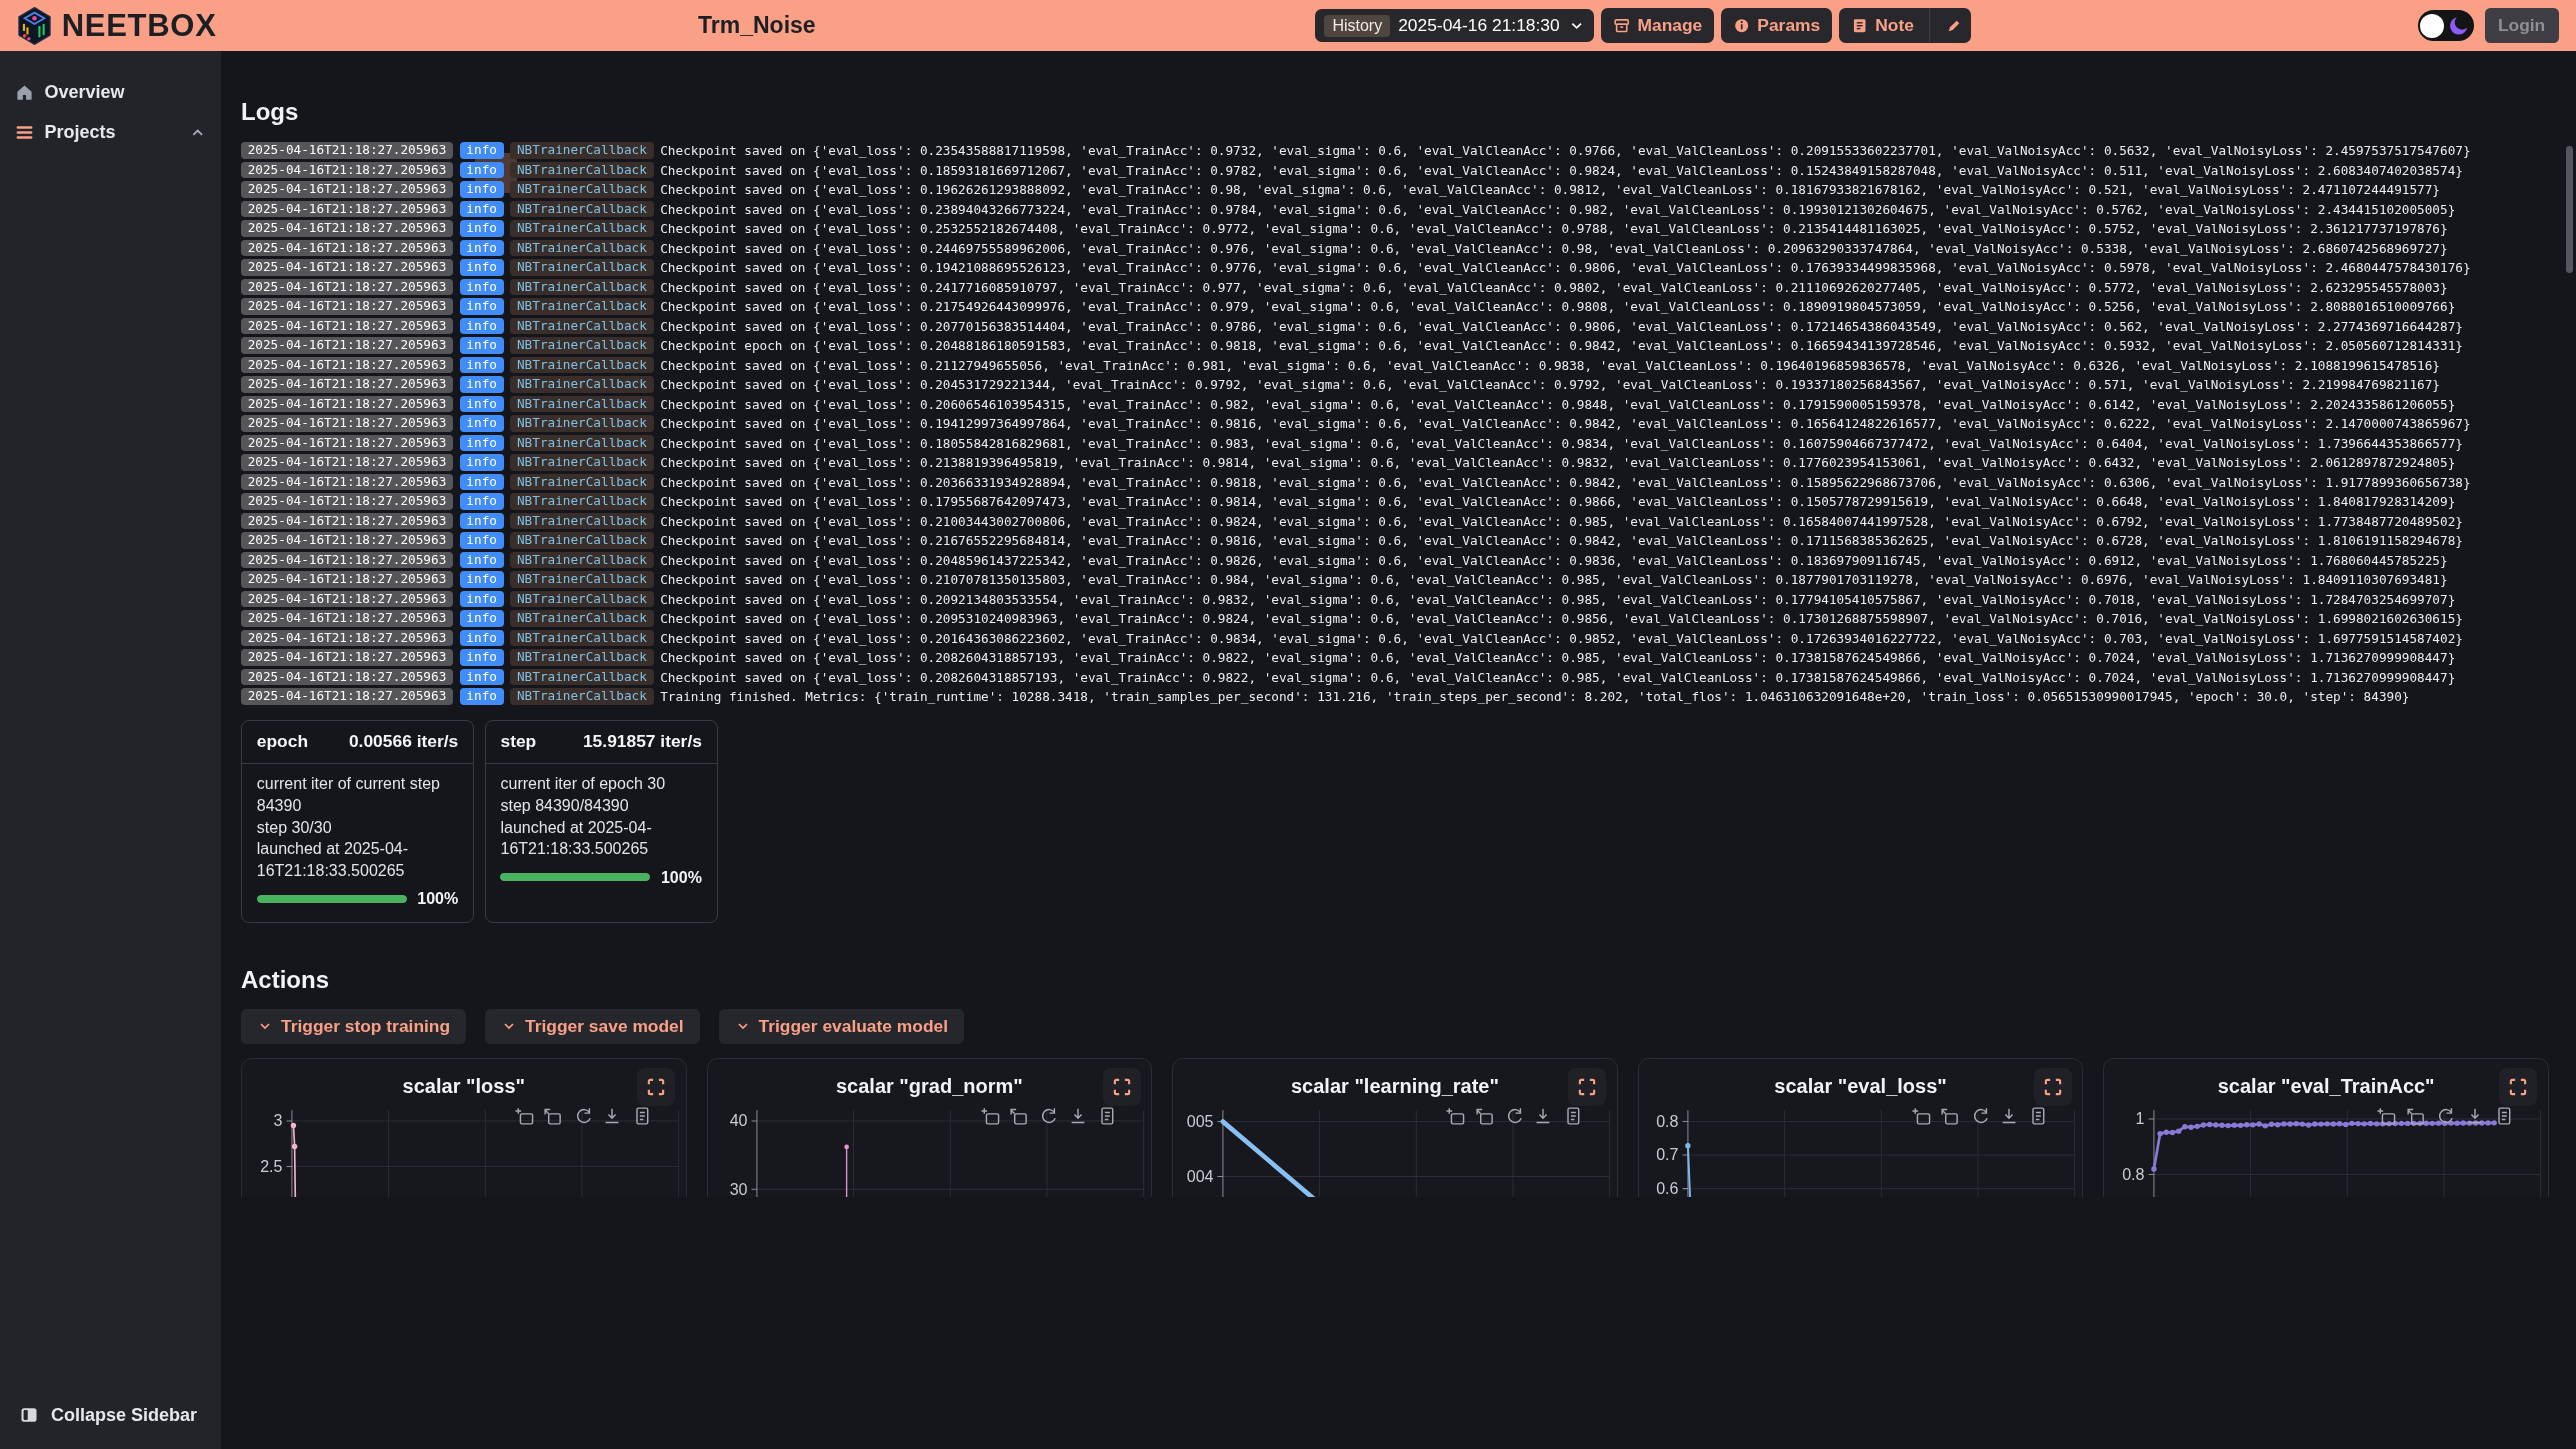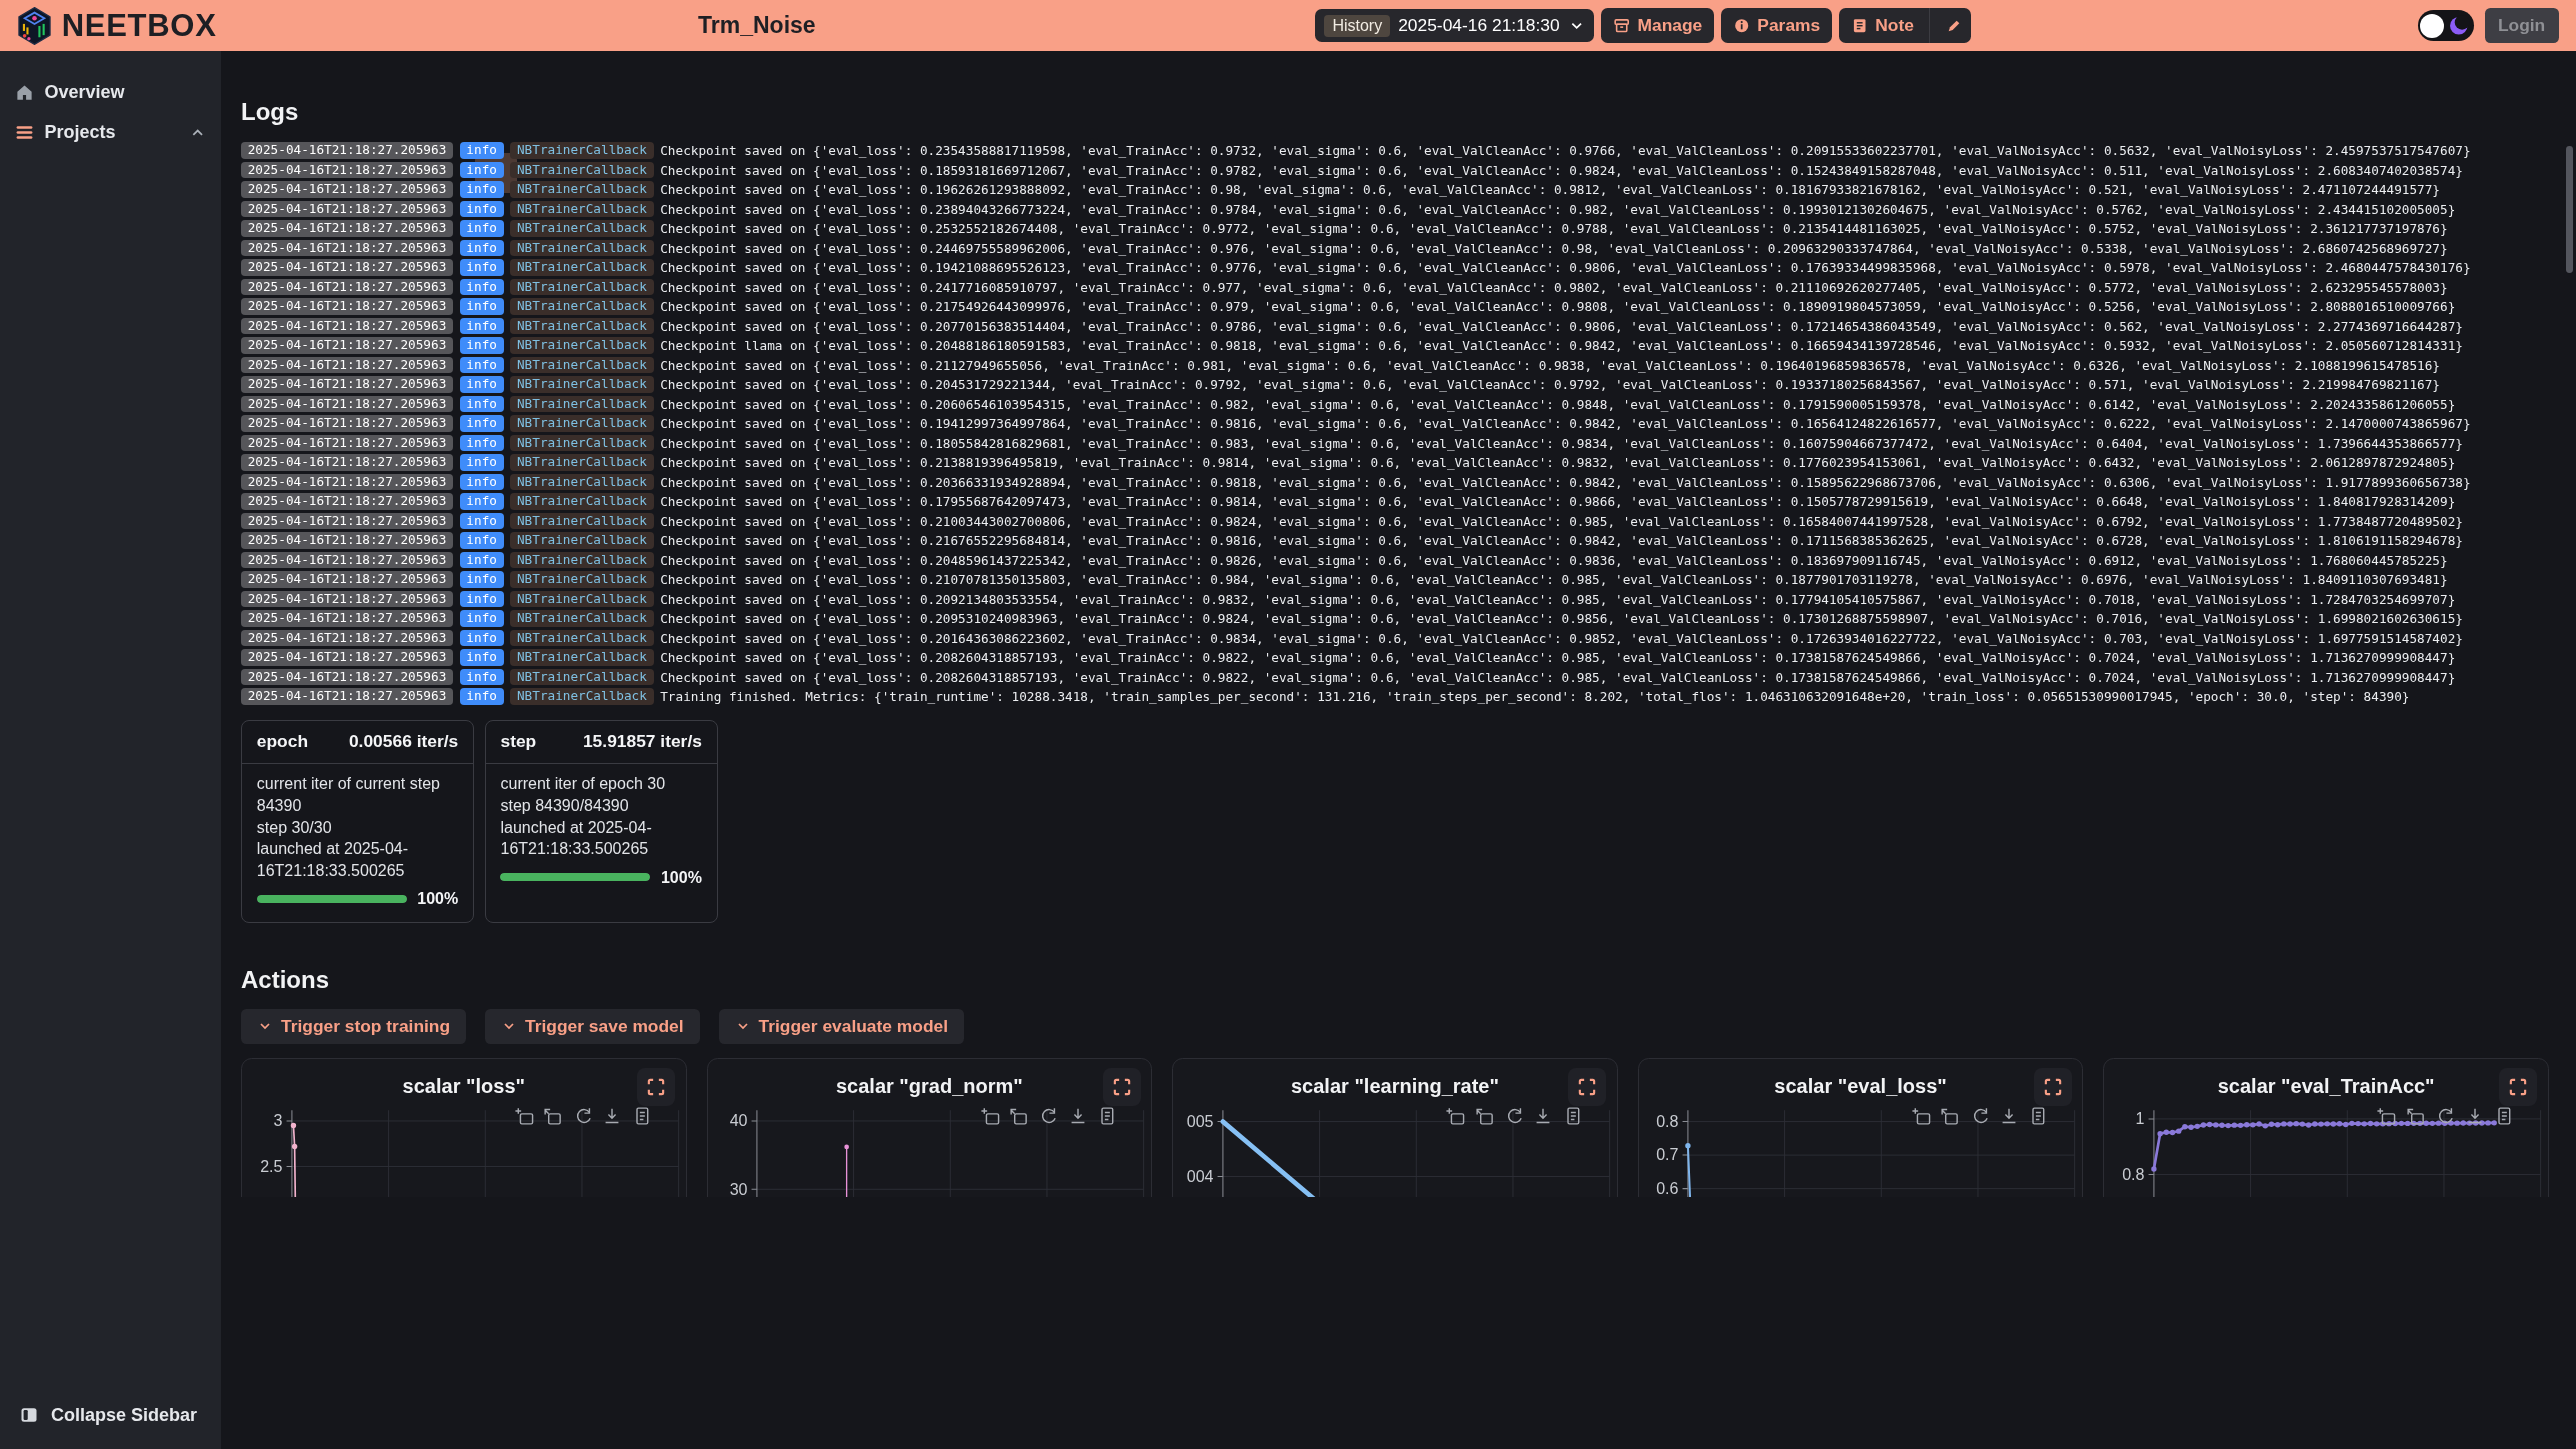--- a/index.html
+++ b/index.html
@@ -248,21 +248,21 @@
         <div class="logrow">
           <span class="chip time">2025-04-16T21:18:27.205963</span>
           <span class="chip lvl">info</span>
           <span class="chip src">NBTrainerCallback</span>
           <span class="logmsg">Checkpoint saved on {'eval_loss': 0.20770156383514404, 'eval_TrainAcc': 0.9786, 'eval_sigma': 0.6, 'eval_ValCleanAcc': 0.9806, 'eval_ValCleanLoss': 0.17214654386043549, 'eval_ValNoisyAcc': 0.562, 'eval_ValNoisyLoss': 2.2774369716644287}</span>
         </div>
         <div class="logrow">
           <span class="chip time">2025-04-16T21:18:27.205963</span>
           <span class="chip lvl">info</span>
           <span class="chip src">NBTrainerCallback</span>
-          <span class="logmsg">Checkpoint llama on {'eval_loss': 0.20488186180591583, 'eval_TrainAcc': 0.9818, 'eval_sigma': 0.6, 'eval_ValCleanAcc': 0.9842, 'eval_ValCleanLoss': 0.16659434139728546, 'eval_ValNoisyAcc': 0.5932, 'eval_ValNoisyLoss': 2.050560712814331}</span>
+          <span class="logmsg">Checkpoint epoch on {'eval_loss': 0.20488186180591583, 'eval_TrainAcc': 0.9818, 'eval_sigma': 0.6, 'eval_ValCleanAcc': 0.9842, 'eval_ValCleanLoss': 0.16659434139728546, 'eval_ValNoisyAcc': 0.5932, 'eval_ValNoisyLoss': 2.050560712814331}</span>
         </div>
         <div class="logrow">
           <span class="chip time">2025-04-16T21:18:27.205963</span>
           <span class="chip lvl">info</span>
           <span class="chip src">NBTrainerCallback</span>
           <span class="logmsg">Checkpoint saved on {'eval_loss': 0.21127949655056, 'eval_TrainAcc': 0.981, 'eval_sigma': 0.6, 'eval_ValCleanAcc': 0.9838, 'eval_ValCleanLoss': 0.19640196859836578, 'eval_ValNoisyAcc': 0.6326, 'eval_ValNoisyLoss': 2.1088199615478516}</span>
         </div>
         <div class="logrow">
           <span class="chip time">2025-04-16T21:18:27.205963</span>
           <span class="chip lvl">info</span>

